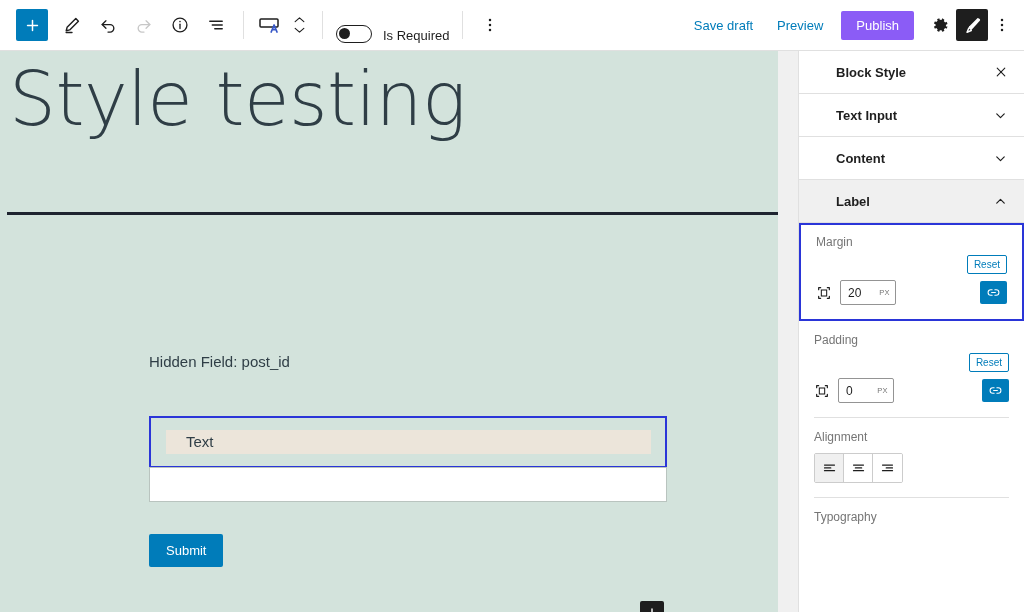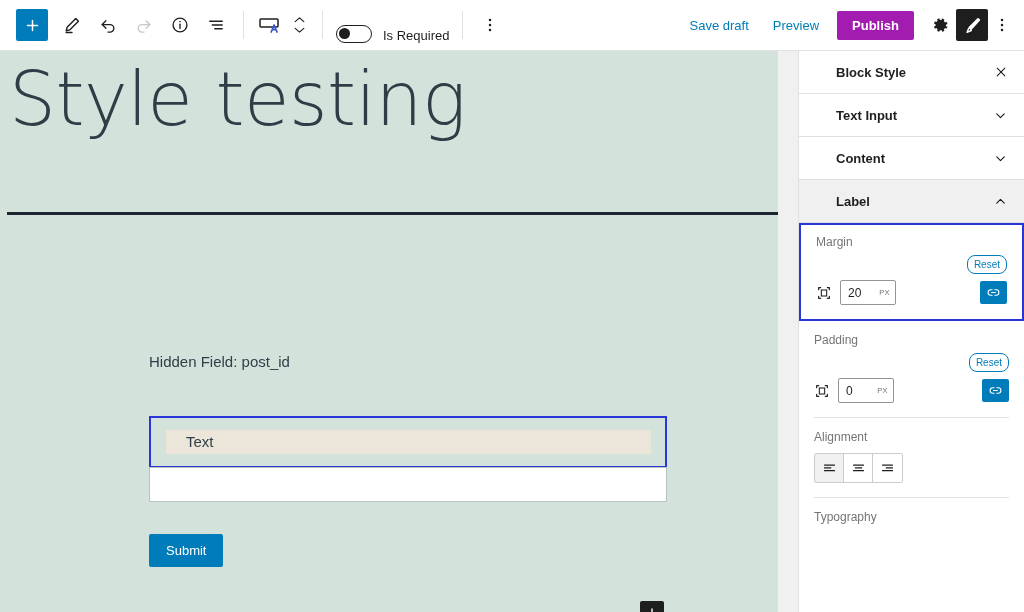--- a/index.html
+++ b/index.html
@@ -59,23 +59,23 @@
   }
   .toggle-label {
     font-size: 13px; color: #1e1e1e; margin-left: 11px; white-space: nowrap;
   }
 
   .link-btn {
     font-size: 13px; color: #007cba; background: none; border: none;
     cursor: pointer; padding: 6px 12px; white-space: nowrap;
   }
   .publish-btn {
-    font-size: 13px; color: #fff; background: #a21caf; border: none;
+    font-size: 13px; color: #fff; background: #8b5cf6; border: none;
     border-radius: 2px; padding: 7px 15px; cursor: pointer;
-    margin-left: 6px; margin-right: 10px; font-weight: 700;
+    margin-left: 6px; margin-right: 10px; font-weight: 400;
   }
   .icon-btn-sq {
     width: 32px; height: 32px; border: none; background: transparent;
     display: flex; align-items: center; justify-content: center;
     cursor: pointer; color: #1e1e1e; border-radius: 2px; padding: 0;
   }
   .icon-btn-sq.active { background: #1e1e1e; color: #ffffff; }
 
   
   .canvas {
@@ -158,21 +158,21 @@
     border: 2px solid #2a35d8;
     padding: 10px 15px 14px 15px;
     position: relative;
   }
   .settings-block { padding: 12px 15px 14px 15px; }
 
   .ctl-label { font-size: 12px; color: #757575; margin-bottom: 2px; }
   .reset-row { display: flex; justify-content: flex-end; margin-top: 6px; }
   .reset-btn {
     font-size: 10px; color: #007cba;
-    background: #fff; border: 1px solid #007cba; border-radius: 8px;
+    background: #fff; border: 1px solid #007cba; border-radius: 2px;
     padding: 2px 6px; cursor: pointer; line-height: 1.3;
   }
   .value-row {
     display: flex; align-items: center; margin-top: 6px;
   }
   .box-icon { flex: none; margin-right: 8px; color: #1e1e1e; display: flex; }
   .num-field {
     width: 56px; height: 25px;
     border: 1px solid #949494; border-radius: 2px;
     background: #fff;

